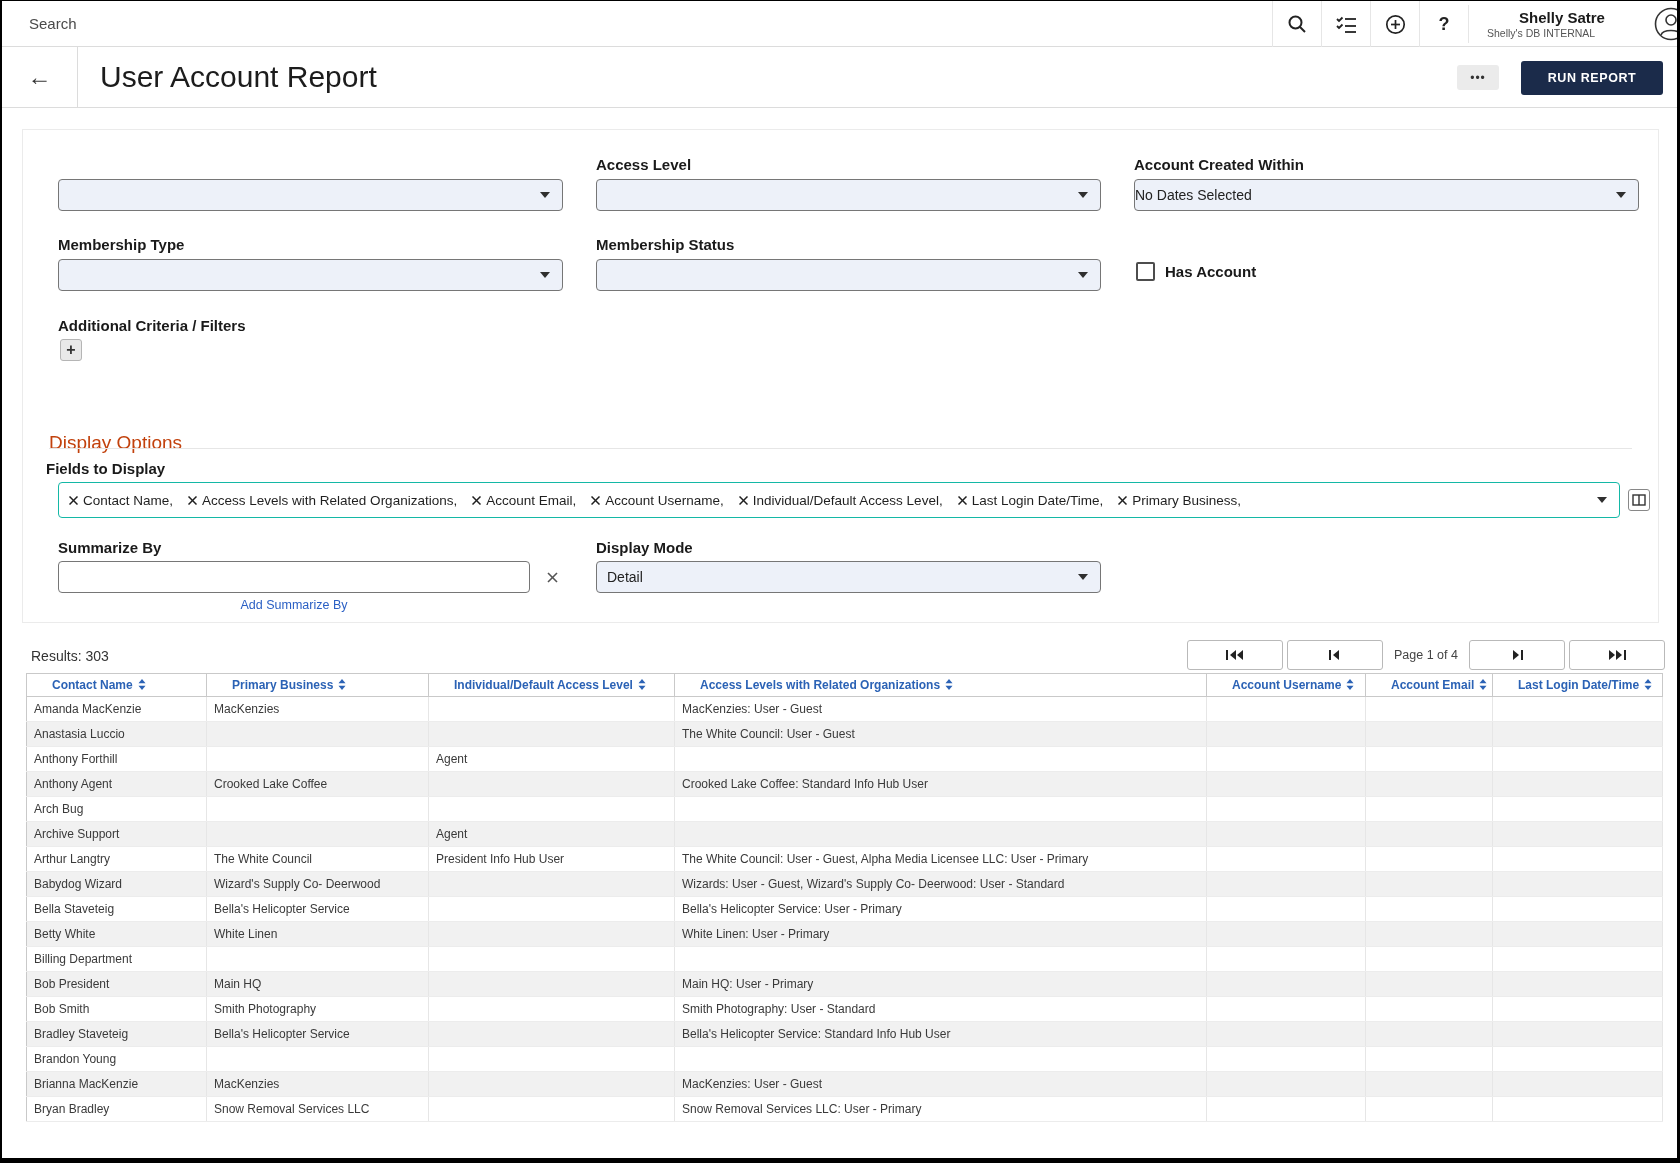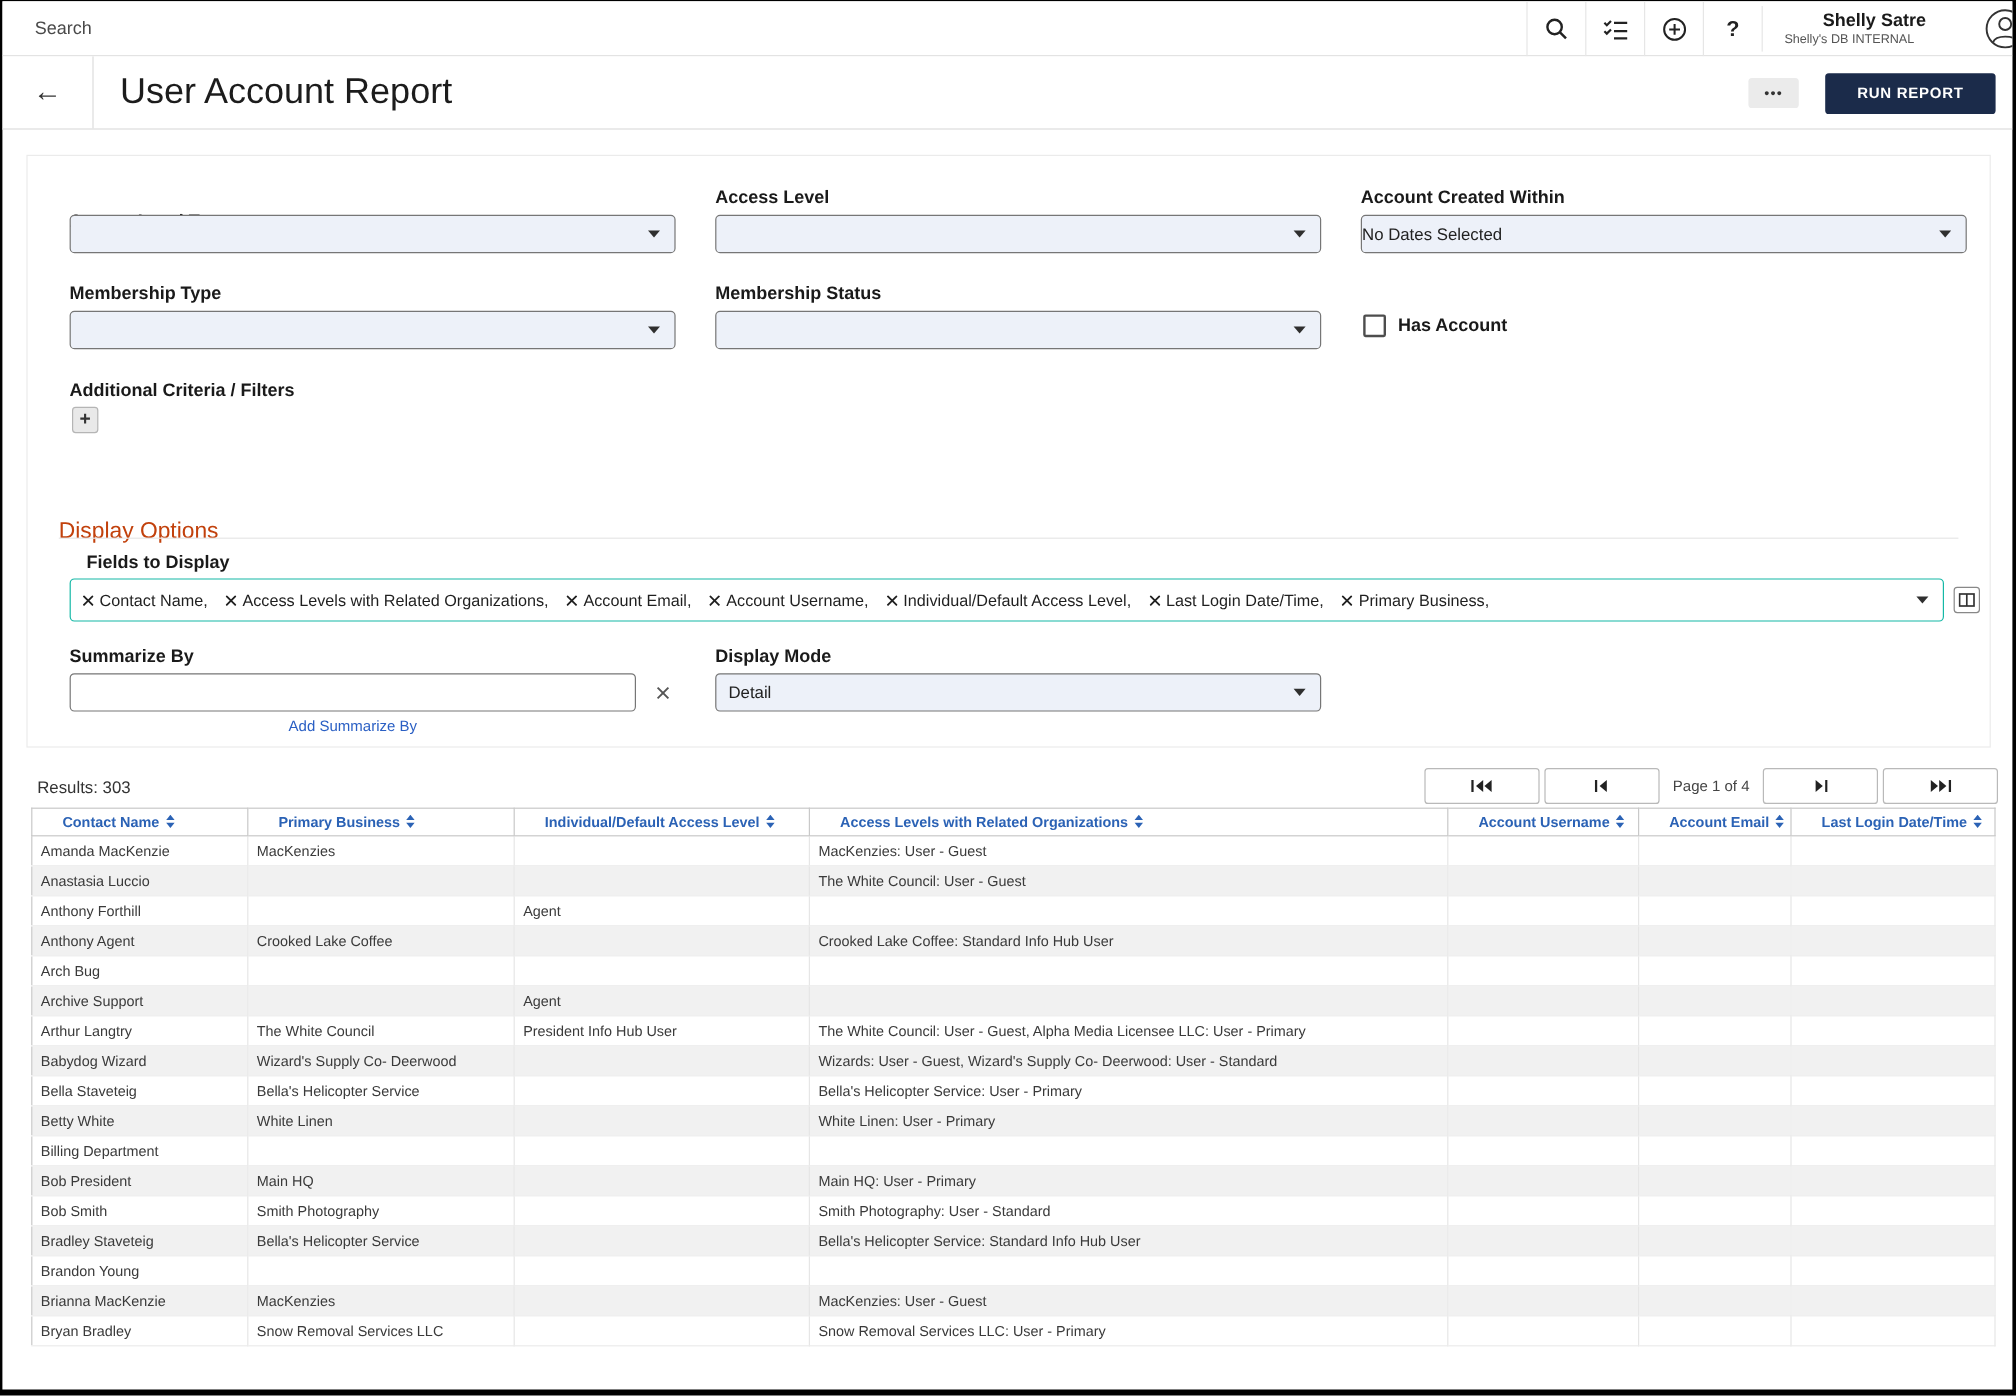--- a/index.html
+++ b/index.html
@@ -154,21 +154,21 @@
 
     <div class="checkbox" style="left:1113px; top:132px;"></div>
     <div class="cb-label" style="left:1142px; top:133px;">Has Account</div>
 
     <div class="fld-label" style="left:35px; top:187px;">Additional Criteria / Filters</div>
     <button class="plus-btn">+</button>
 
     <div class="section-heading">Display Options</div>
     <div class="hairline"></div>
 
-    <div class="fld-label" style="left:49px; top:330px;">Fields to Display</div>
+    <div class="fld-label" style="left:23px; top:330px;">Fields to Display</div>
     <div class="multiselect">
       <div class="tags">
           <span class="tag">
     <svg width="9" height="9" viewBox="0 0 9 9" stroke="#1f1f1f" stroke-width="1.5">
               <line x1="0.5" y1="0.5" x2="8.5" y2="8.5"></line>
               <line x1="8.5" y1="0.5" x2="0.5" y2="8.5"></line>
             </svg>
     <span class="tag-label">Contact Name,</span>
   </span>
           <span class="tag">

